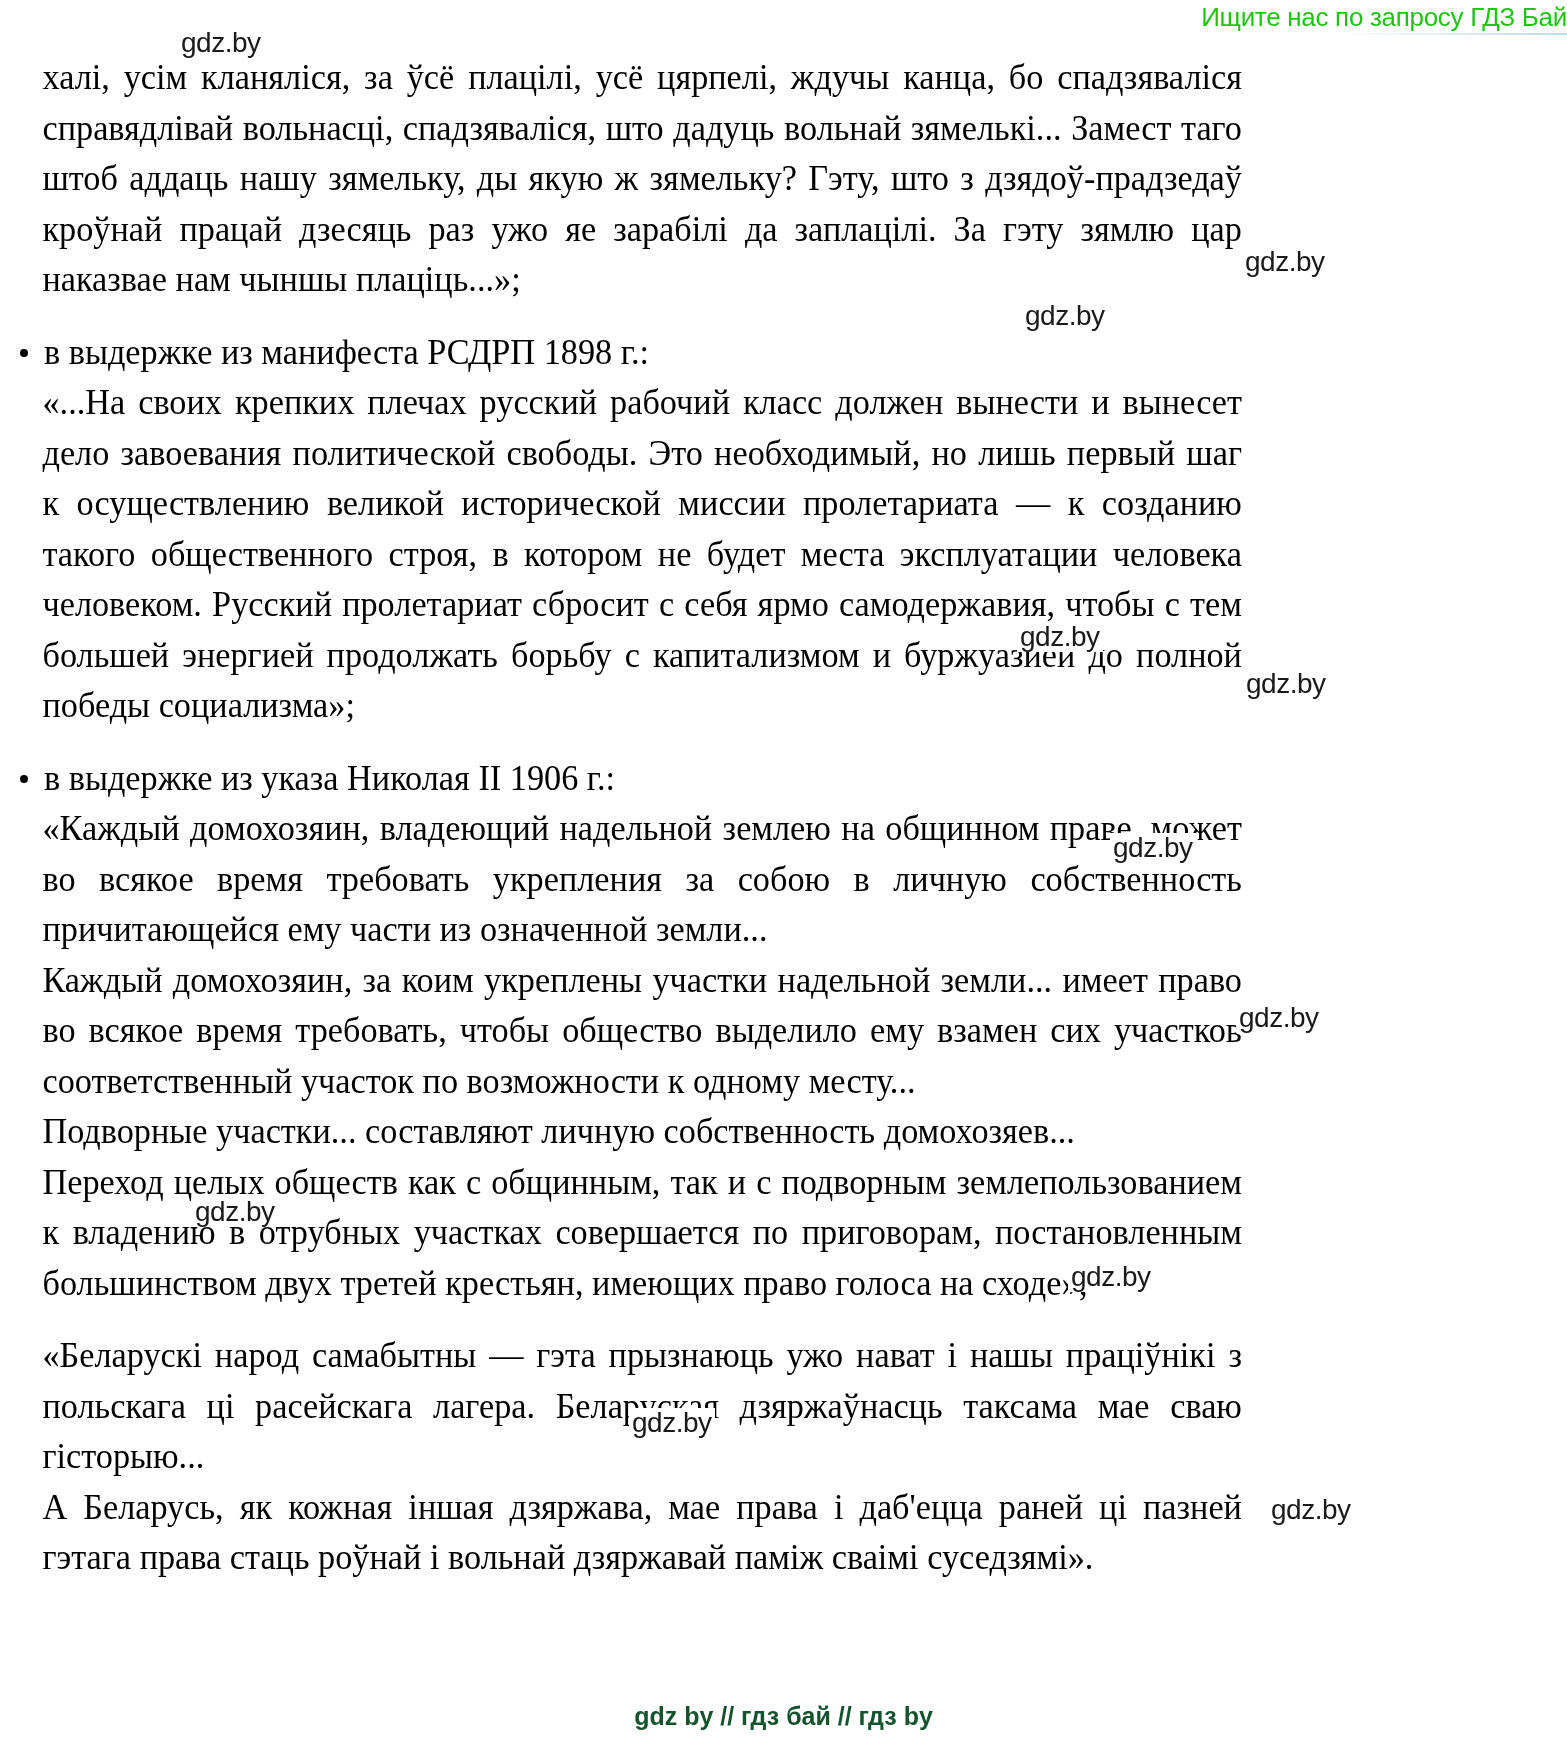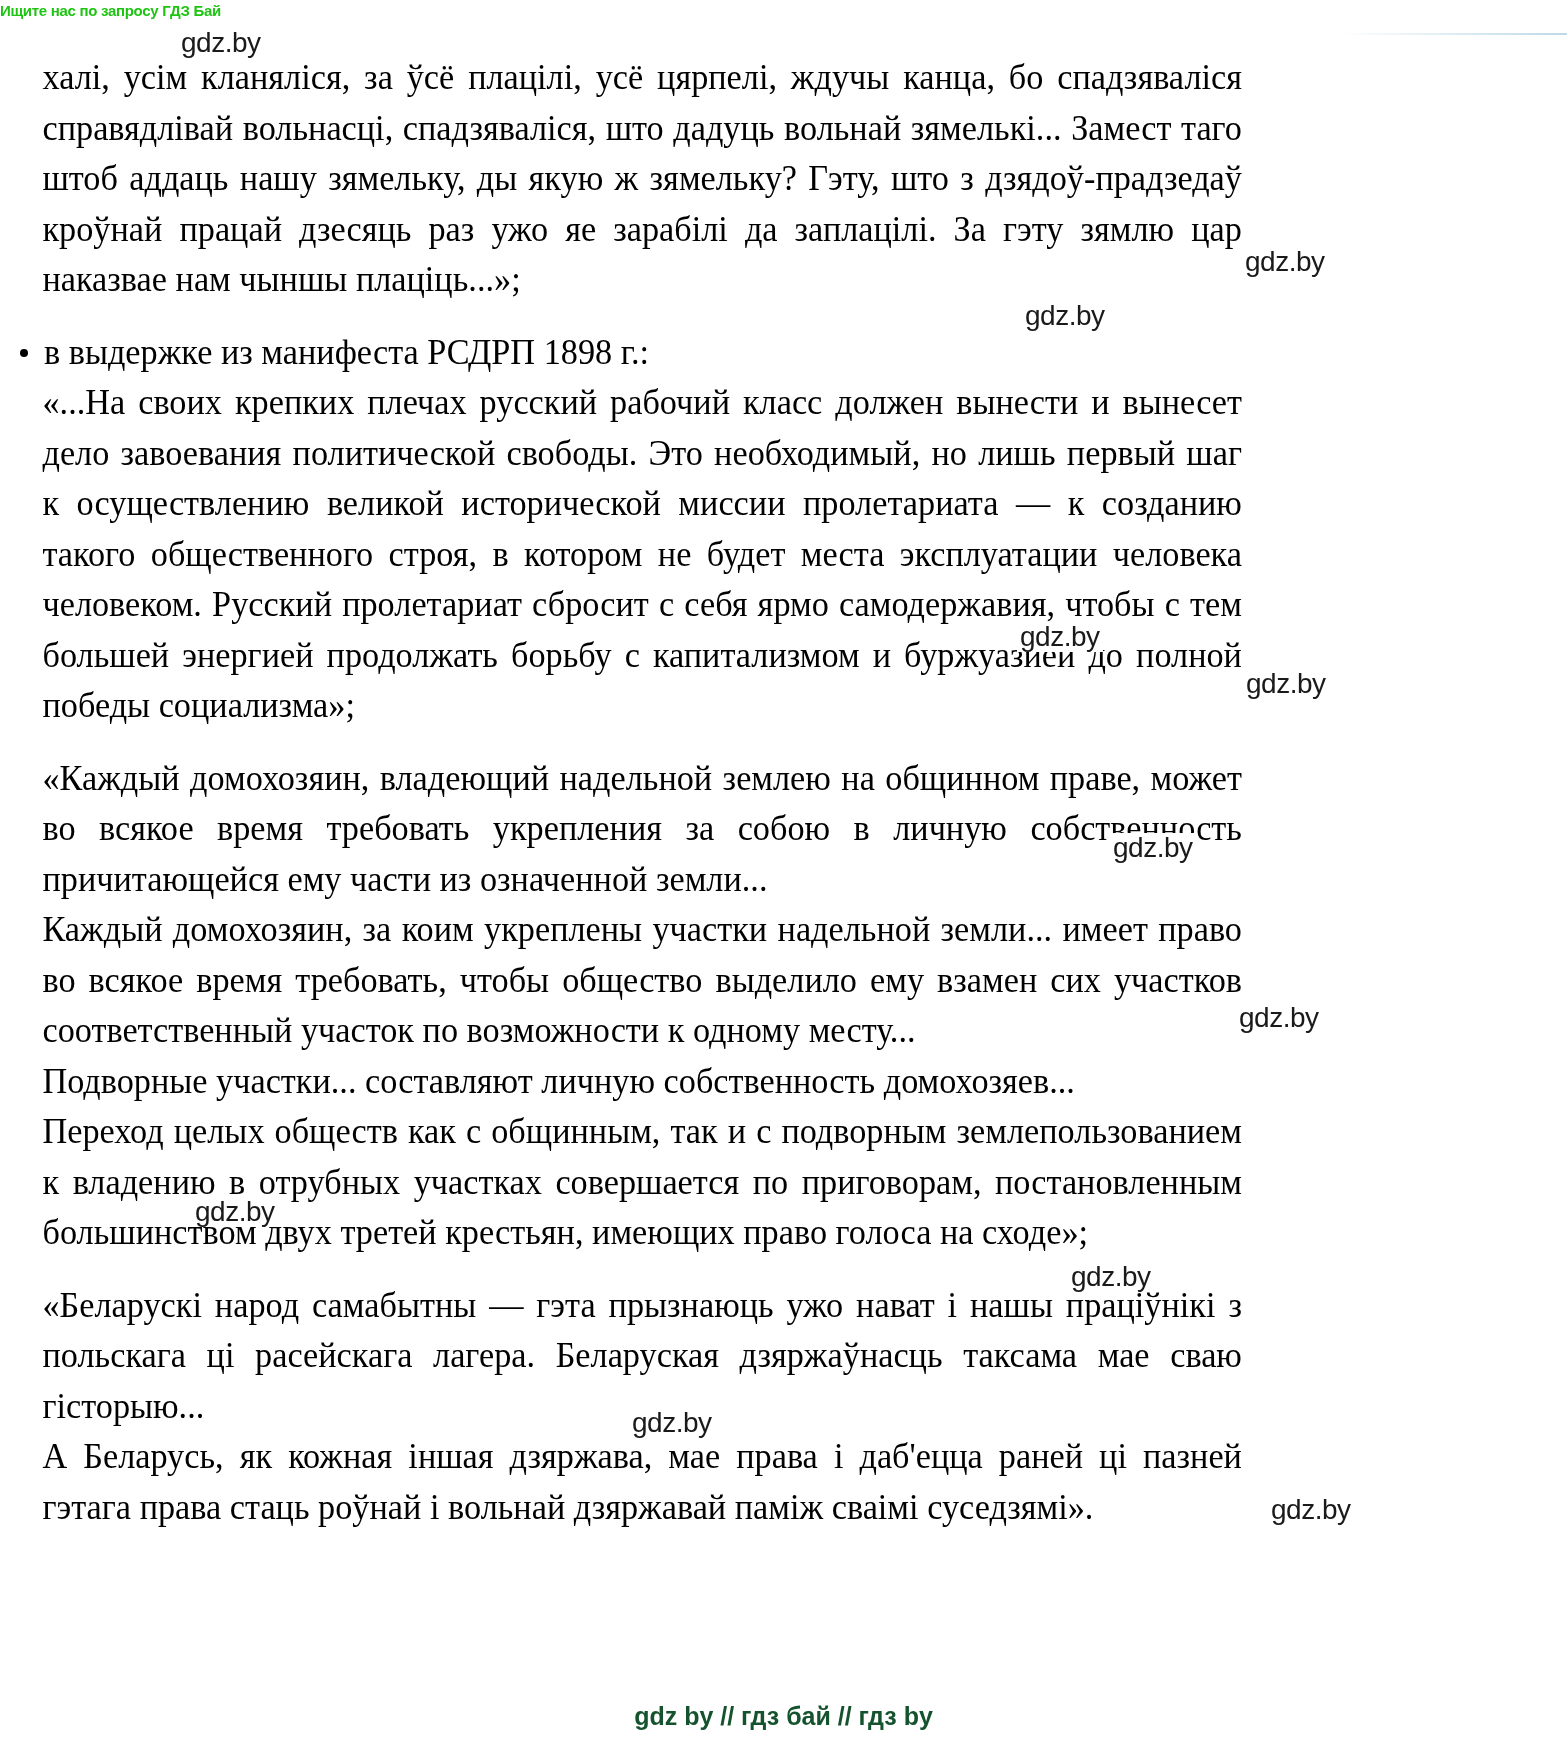--- a/index.html
+++ b/index.html
@@ -18,24 +18,24 @@
     overflow: hidden;
     background: #ffffff;
   }
 
   
   #promo-header {
     position: absolute;
     top: 2px;
     left: 0;
     width: 1567px;
-    text-align: left;
+    text-align: right;
     font-family: "Liberation Sans", "DejaVu Sans", sans-serif;
-    font-size: 15px;
-    font-weight: 700;
+    font-size: 26px;
+    font-weight: 400;
     letter-spacing: -0.3px;
     color: #1fc413;
     z-index: 5;
   }
   #scan-edge-line {
     position: absolute;
     top: 33px;
     left: 1340px;
     width: 227px;
     height: 2px;
@@ -135,20 +135,24 @@
     <div class="gap-m"></div>
 
     <div class="bullet-row">
       <span class="dot"></span>
       <span class="bullet-text">в выдержке из манифеста РСДРП 1898 г.:</span>
     </div>
     <p class="para indent-quote">«...На своих крепких плечах русский рабочий класс должен вынести и вынесет дело завоевания политической свободы. Это необходимый, но лишь первый шаг к осуществлению великой исторической миссии пролетариата — к созданию такого общественного строя, в котором не будет места эксплуатации человека человеком. Русский пролетариат сбросит с себя ярмо самодержавия, чтобы с тем большей энергией продолжать борьбу с капитализмом и буржуазией до полной победы социализма»;</p>
 
     <div class="gap-m"></div>
 
+    <div class="bullet-row">
+      <span class="dot"></span>
+      <span class="bullet-text">в выдержке из указа Николая II 1906 г.:</span>
+    </div>
     <p class="para indent-quote">«Каждый домохозяин, владеющий надельной землею на общинном праве, может во всякое время требовать укрепления за собою в личную собственность причитающейся ему части из означенной земли...</p>
     <p class="para indent-quote">Каждый домохозяин, за коим укреплены участки надельной земли... имеет право во всякое время требовать, чтобы общество выделило ему взамен сих участков соответственный участок по возможности к одному месту...</p>
     <p class="para indent-quote">Подворные участки... составляют личную собственность домохозяев...</p>
     <p class="para indent-quote">Переход целых обществ как с общинным, так и с подворным землепользованием к владению в отрубных участках совершается по приговорам, постановленным большинством двух третей крестьян, имеющих право голоса на сходе»;</p>
 
     <div class="gap-m"></div>
 
     <p class="para indent-quote">«Беларускі народ самабытны — гэта прызнаюць ужо нават і нашы праціўнікі з польскага ці расейскага лагера. Беларуская дзяржаўнасць таксама мае сваю гісторыю...</p>
     <p class="para indent-quote">А Беларусь, як кожная іншая дзяржава, мае права і даб'ецца раней ці пазней гэтага права стаць роўнай і вольнай дзяржавай паміж сваімі суседзямі».</p>
 

